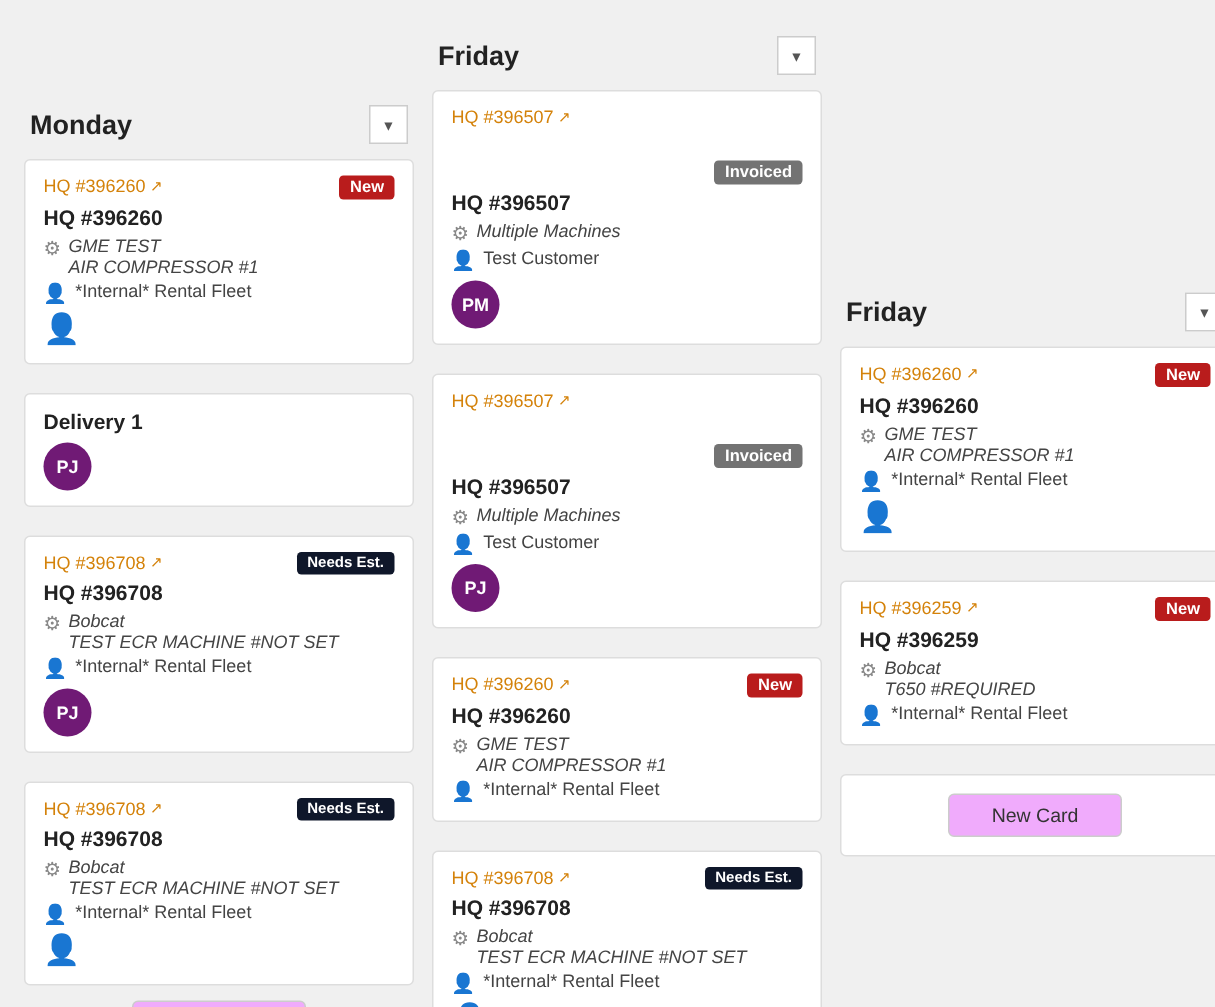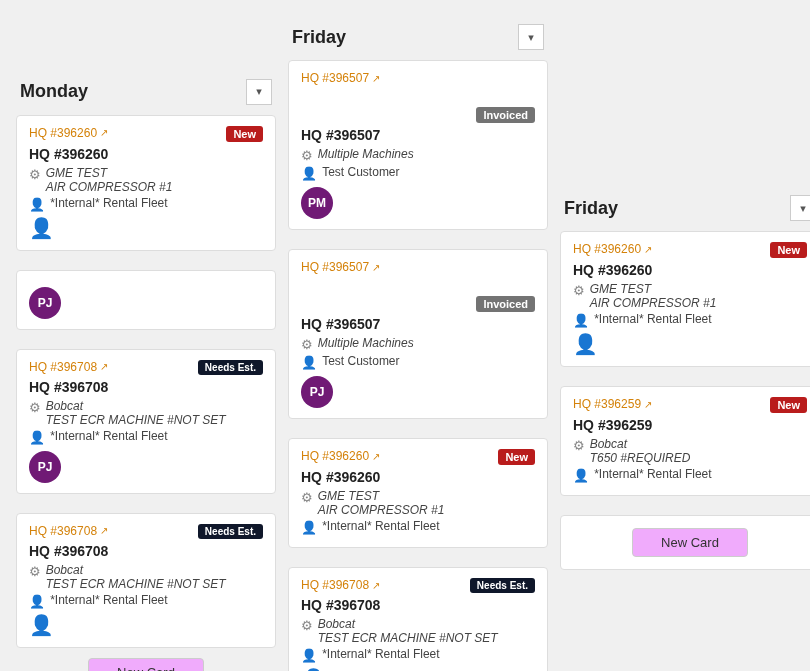--- a/index.html
+++ b/index.html
@@ -166,20 +166,21 @@
               <span>AIR COMPRESSOR #1</span>
             </div>
           </div>
           <div class="card-row">
             <span class="icon">👤</span>
             <span>*Internal* Rental Fleet</span>
           </div>
           <div class="avatar-small-icon">👤</div>
         </div>
         <div class="card">
+          <div class="card-title">Delivery 1</div>
           <div class="avatar avatar-orange">PJ</div>
         </div>
         <div class="card">
           <div class="card-header-row">
             <a class="card-hq-link" href="#">HQ #396708 <span class="ext-icon">↗</span></a>
             <span class="badge badge-needs-est">Needs Est.</span>
           </div>
           <div class="card-title">HQ #396708</div>
           <div class="card-row">
             <span class="icon">⚙</span>

